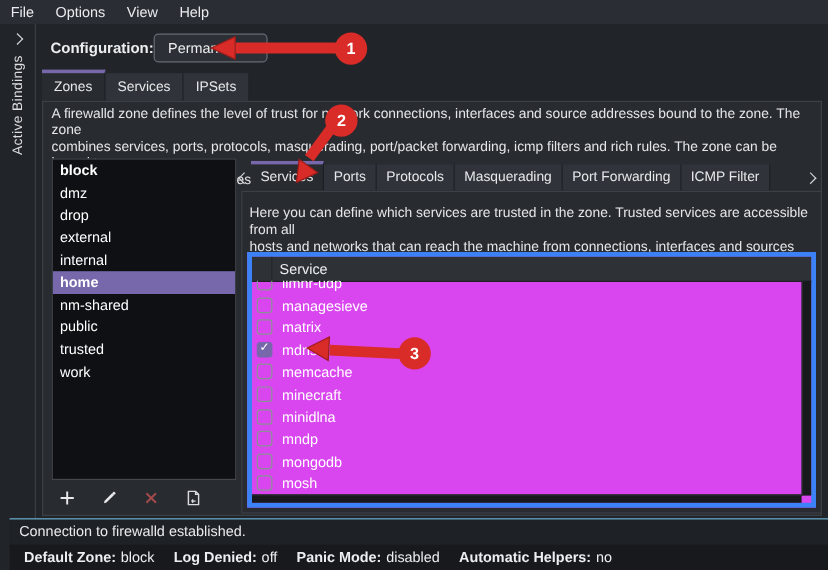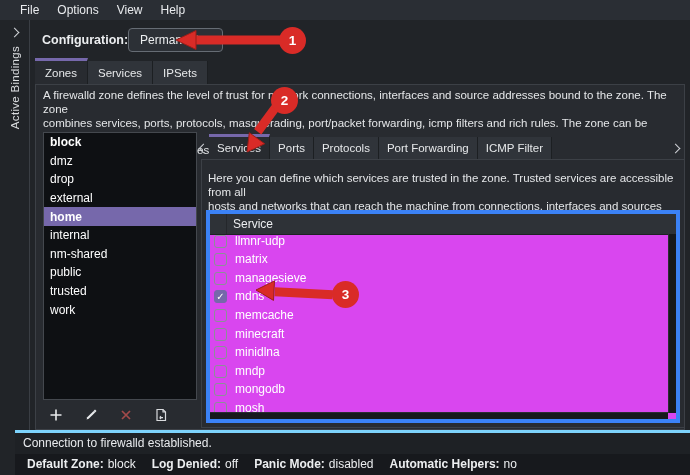--- a/index.html
+++ b/index.html
@@ -4,21 +4,21 @@
 <style>
   html,body{margin:0;padding:0}
   body{
     width:690px;height:475px;position:relative;overflow:hidden;
     background:#212428;color:#eceef0;
     font-family:"Liberation Sans","DejaVu Sans",sans-serif;
     -webkit-font-smoothing:antialiased;
   }
   
   .menubar{position:absolute;left:0;top:0;right:0;height:20px;background:#2a2e34;display:flex;align-items:center;font-size:12px}
-  .menu-items{display:flex;align-items:center;height:100%;padding-left:11px}
+  .menu-items{display:flex;align-items:center;height:100%;padding-left:0}
   .menu-item{padding:0 9px;line-height:20px;color:#e9ebee;cursor:default}
   
   .app{position:absolute;left:0;top:20px;right:0;bottom:42px;background:#212428}
   .side{position:absolute;left:0;top:0;width:30px;bottom:0;border-right:1px solid #3a3e44;display:flex;flex-direction:column;align-items:center;padding-top:9px;box-sizing:border-box}
   .chev-right{width:6px;height:6px;border-top:1.7px solid #d2d5d9;border-right:1.7px solid #d2d5d9;transform:rotate(45deg);flex:0 0 auto}
   .vlabel{writing-mode:vertical-rl;transform:rotate(180deg);font-size:11.5px;color:#dcdee1;margin-top:10px;letter-spacing:.3px}
   .content{position:absolute;left:30px;top:0;right:0;bottom:0}
   
   .cfgrow{position:absolute;left:12px;top:6px;height:28px;display:flex;align-items:center;}
   .cfg-label{font-weight:bold;font-size:12.5px}
@@ -47,29 +47,29 @@
   .ztabs .tab.active{height:25px;border-top:3px solid #7668ab;background:#282b30}
   
   .sub-panel{position:absolute;left:165px;top:74px;width:484px;height:269px;background:#282b30;border:1px solid #3c4046;box-sizing:border-box}
   .svc-desc{position:absolute;left:6px;top:12px;right:6px;font-size:11.5px;line-height:13.8px;color:#e4e6e8;white-space:pre-line}
   .svc-table{position:absolute;left:4px;top:50px;right:4px;bottom:4px;background:#d946ef;border:4px solid #3b82f6;box-sizing:border-box}
   .svc-header{position:absolute;left:0;top:0;right:0;height:20px;background:#2e3237;border-bottom:1px solid #1e2124;display:flex;align-items:center;font-size:12px}
   .hcell-cb{width:17px;height:100%;border-right:1px solid #24272b;box-sizing:border-box}
   .hcell{padding-left:6px;color:#eceef0}
   .svc-rows{position:absolute;left:0;top:20px;right:8px;bottom:6px;overflow:hidden}
   .svc-rows > .srow:first-of-type{margin-top:-5px}
-  .srow{height:18.6px;display:flex;align-items:flex-end;padding-left:4px;font-size:12px;color:#fff;cursor:pointer}
+  .srow{height:18.6px;display:flex;align-items:flex-start;padding-left:4px;font-size:12px;color:#fff;cursor:pointer}
   .cb{width:13px;height:13px;border:1px solid #8b9097;border-radius:3px;margin-right:8px;display:flex;align-items:center;justify-content:center;box-sizing:border-box;flex:0 0 auto}
   .tick{visibility:hidden;font-size:10px;line-height:10px;color:#fff;font-weight:bold;transform:translateY(-.5px)}
   .srow.checked .cb{background:#7668ab;border-color:#7668ab}
   .srow.checked .tick{visibility:visible}
   .vsb{position:absolute;top:20px;right:0;width:7px;bottom:6px;background:#17191c;border-left:1px solid #2b2e33}
   .hsb{position:absolute;left:0;right:8px;bottom:0;height:6px;background:#17191c;border-top:1px solid #2b2e33}
   
-  .statusbar{position:absolute;left:15px;right:0;bottom:0;height:42px;border-top:3px solid #7dd3fc}
+  .statusbar{position:absolute;left:8px;right:0;bottom:0;height:42px;border-top:1px solid #7dd3fc}
   .sline1{height:21px;line-height:21px;background:#1e2125;padding-left:8px;font-size:12px;color:#e9ebee}
   .sline2{height:21px;line-height:21px;background:#17191d;padding-left:12px;font-size:12px;display:flex;gap:16px}
   .sfield b{font-weight:bold}
   .sfield .v{margin-left:4px}
   
   .overlay{position:absolute;left:0;top:0;width:690px;height:475px;pointer-events:none;z-index:55}
   .ann{position:absolute;width:27px;height:27px;border-radius:50%;background:#d92b27;color:#fff;font-weight:bold;font-size:13.5px;display:flex;align-items:center;justify-content:center;z-index:60;pointer-events:none}
 </style>
 </head>
 <body>
@@ -130,26 +130,26 @@
           </div>
 
           <div class="zrow">
             <span>drop</span>
           </div>
 
           <div class="zrow">
             <span>external</span>
           </div>
 
+          <div class="zrow">
+            <span>internal</span>
+          </div>
+
           <div class="zrow selected">
             <span>home</span>
-          </div>
-
-          <div class="zrow">
-            <span>internal</span>
           </div>
 
           <div class="zrow">
             <span>nm-shared</span>
           </div>
 
           <div class="zrow">
             <span>public</span>
           </div>
 
@@ -201,20 +201,23 @@
 
             <div class="tab">
               <span>Ports</span>
             </div>
 
             <div class="tab">
               <span>Protocols</span>
             </div>
 
 
+            <div class="tab">
+              <span>Masquerading</span>
+            </div>
 
             <div class="tab">
               <span>Port Forwarding</span>
             </div>
 
             <div class="tab">
               <span>ICMP Filter</span>
             </div>
 
         </div>
@@ -238,28 +241,28 @@
                 <span class="cb">
                   <span class="tick">✓</span>
                 </span>
                 <span>llmnr-udp</span>
               </div>
 
               <div class="srow">
                 <span class="cb">
                   <span class="tick">✓</span>
                 </span>
+                <span>managesieve</span>
+              </div>
+
+              <div class="srow">
+                <span class="cb">
+                  <span class="tick">✓</span>
+                </span>
                 <span>matrix</span>
-              </div>
-
-              <div class="srow">
-                <span class="cb">
-                  <span class="tick">✓</span>
-                </span>
-                <span>managesieve</span>
               </div>
 
               <div class="srow checked">
                 <span class="cb">
                   <span class="tick">✓</span>
                 </span>
                 <span>mdns</span>
               </div>
 
               <div class="srow">

